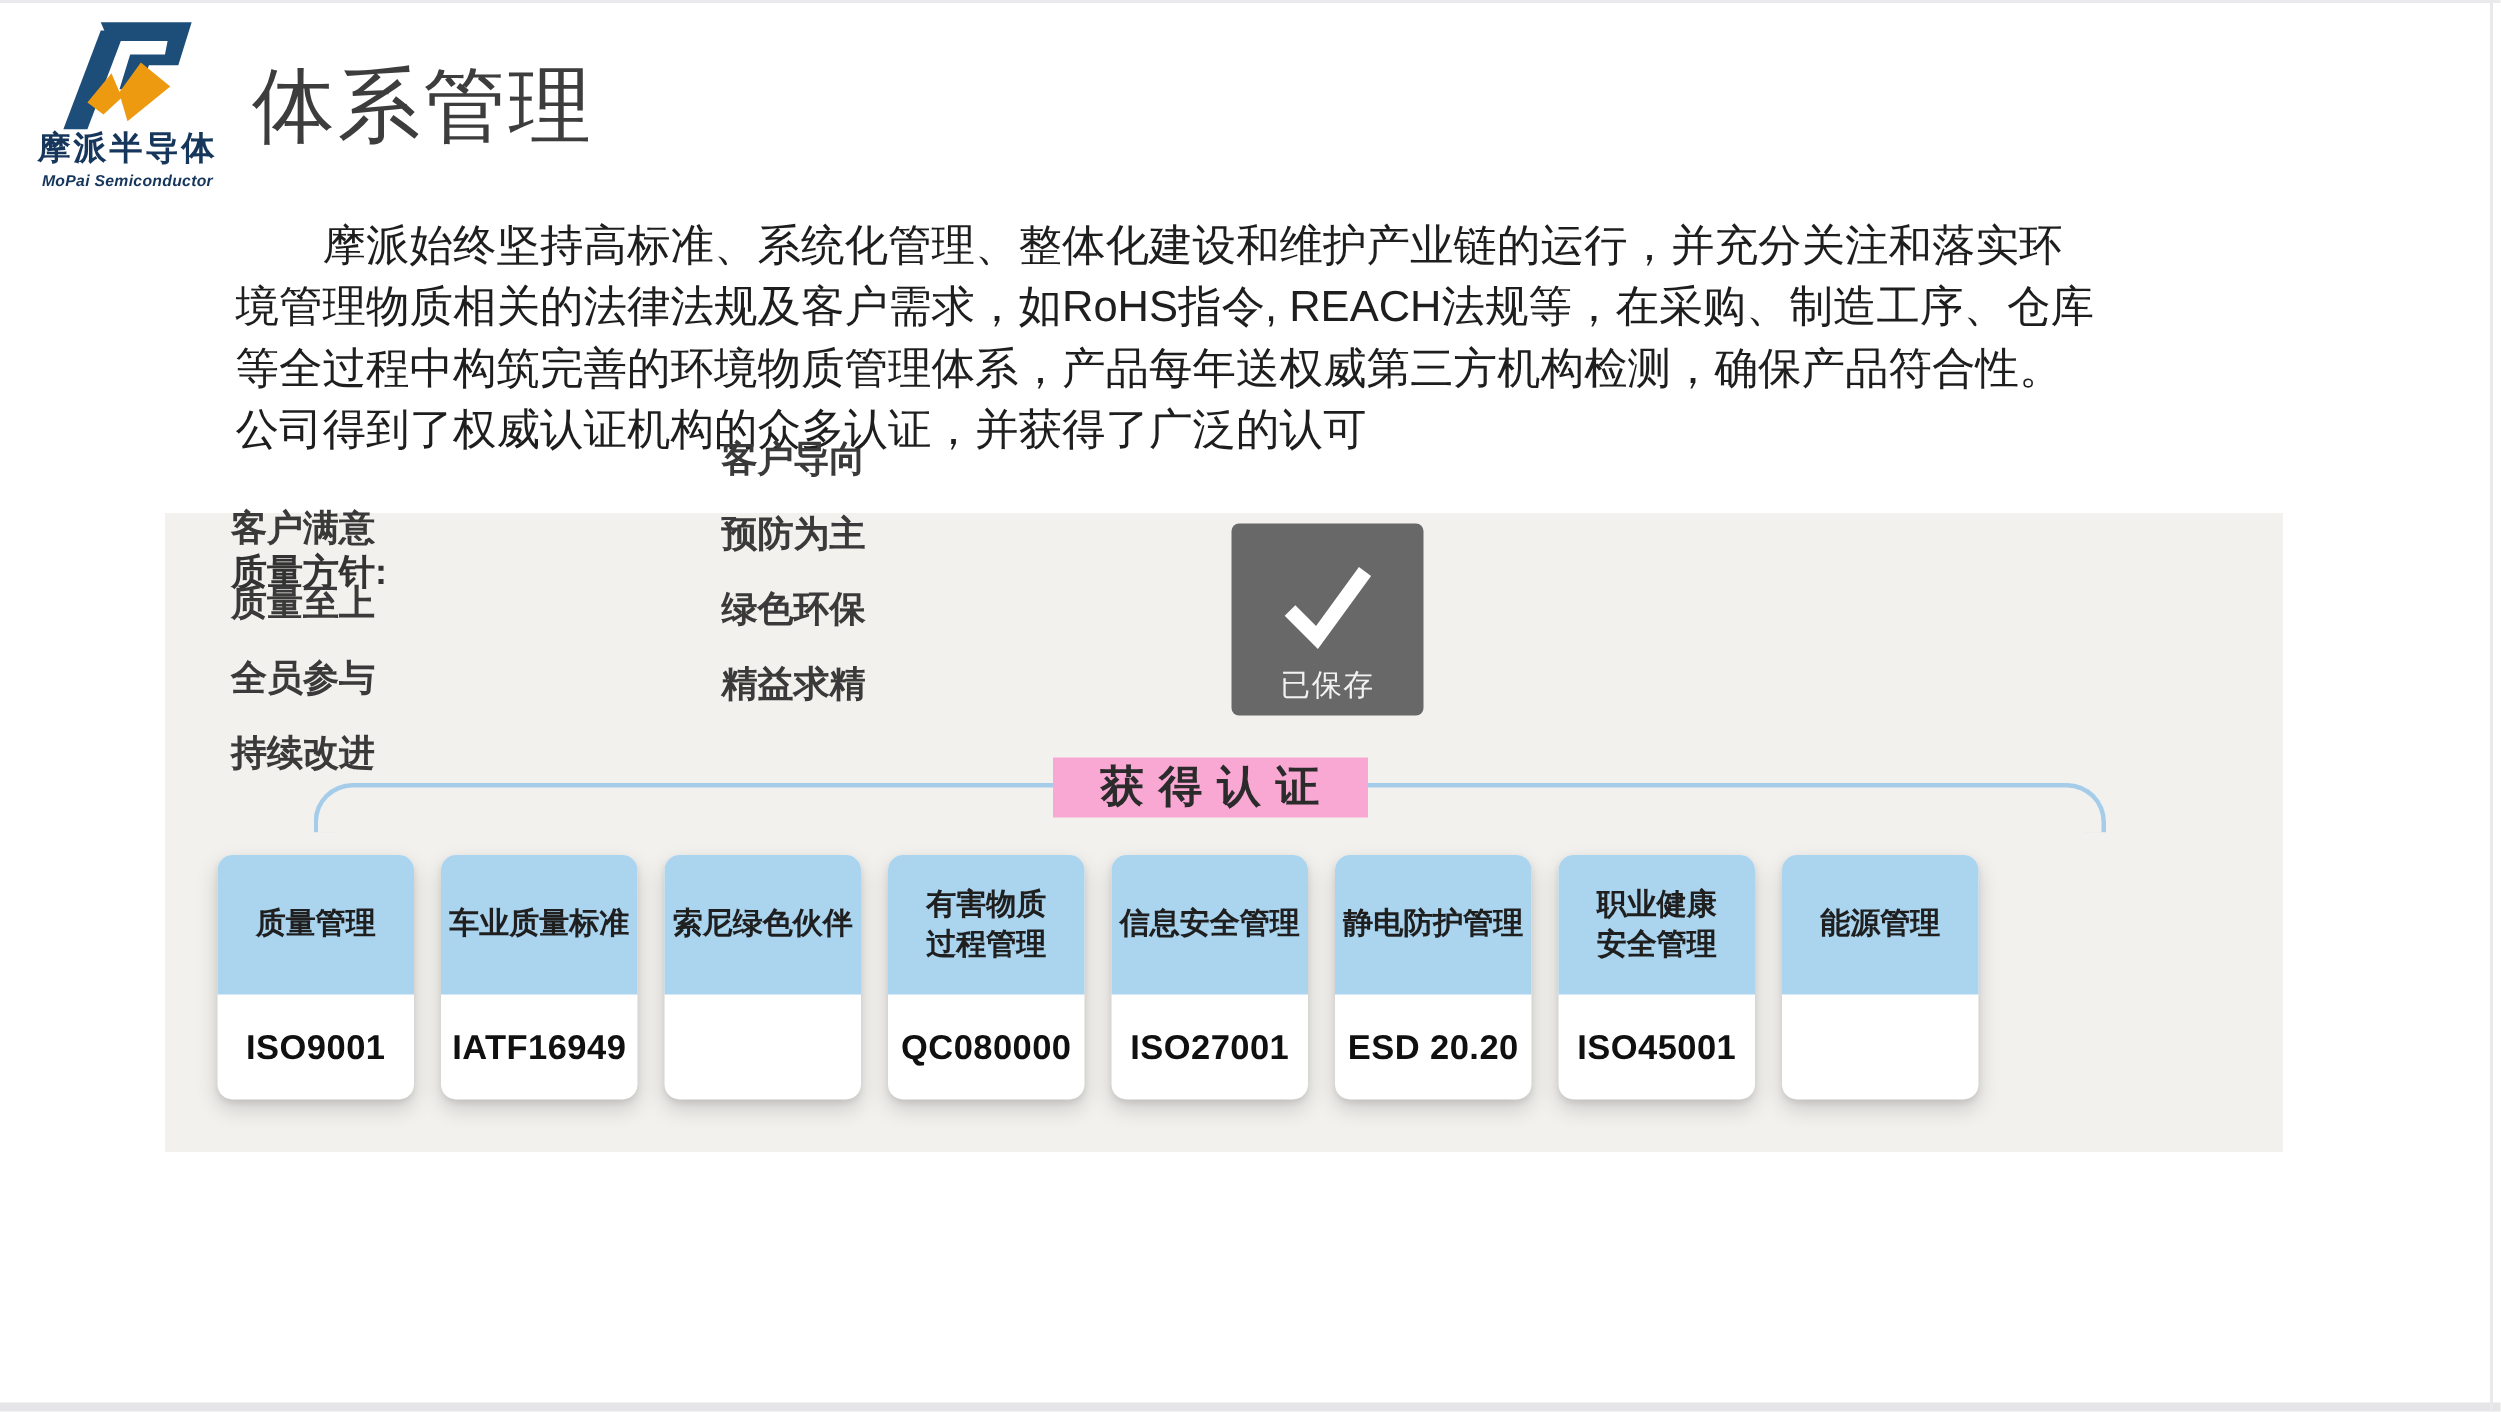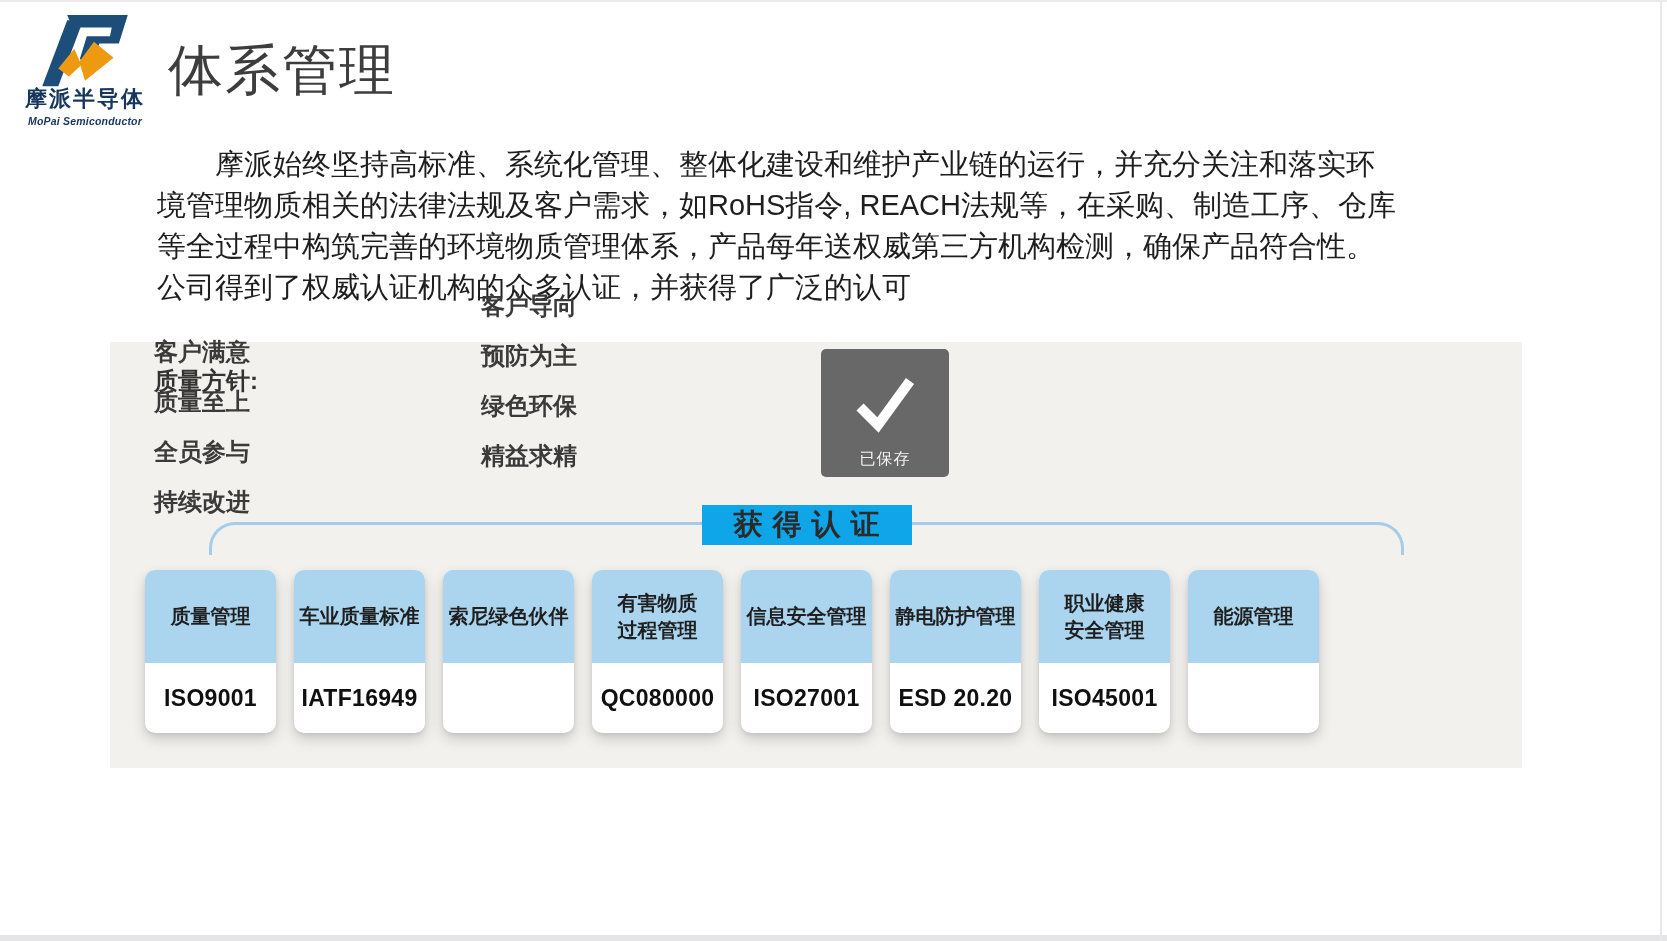--- a/index.html
+++ b/index.html
@@ -40,31 +40,31 @@
   .q-values { display:flex; gap:18px; font-size:24px; font-weight:600; color:#3a3a3a; white-space:nowrap;flex-direction:column; }
 
   
   .toast {
     position:absolute; left:711px; top:7px; width:128px; height:128px;
     background:rgba(77,77,77,0.84); border-radius:5px; z-index:5;
     display:flex; flex-direction:column; align-items:center; justify-content:flex-end;
     padding-bottom:7px; box-sizing:border-box;
   }
   .toast-check { position:absolute; top:26px; left:50%; transform:translateX(-50%); }
-  .toast-label { font-size:16px; color:#f2f2f2; letter-spacing:1px; }
+  .toast-label { font-size:20px; color:#f2f2f2; letter-spacing:1px; }
 
   
   .cert-bracket {
     position:absolute; left:99px; top:180px; width:1195px; height:33px;
     border:3px solid #a5cdea; border-bottom:none;
     border-radius:26px 26px 0 0; box-sizing:border-box;
   }
   .cert-title {
     position:absolute; left:50%; top:0; transform:translate(-50%,-50%);
-    background:#0ea5e9; padding:0 22px 0 32px;
+    background:#f9a8d4; padding:0 22px 0 32px;
     font-size:29px; font-weight:bold; color:#2b2b2b;
     letter-spacing:10px; white-space:nowrap;
   }
 
   .cards { position:absolute; left:35px; top:228px; display:flex; gap:18px; }
   .card {
     width:131px; height:163px; border-radius:10px; background:#ffffff;
     box-shadow:0 6px 14px rgba(0,0,0,0.16), 0 2px 4px rgba(0,0,0,0.08);
     display:flex; flex-direction:column;
   }

